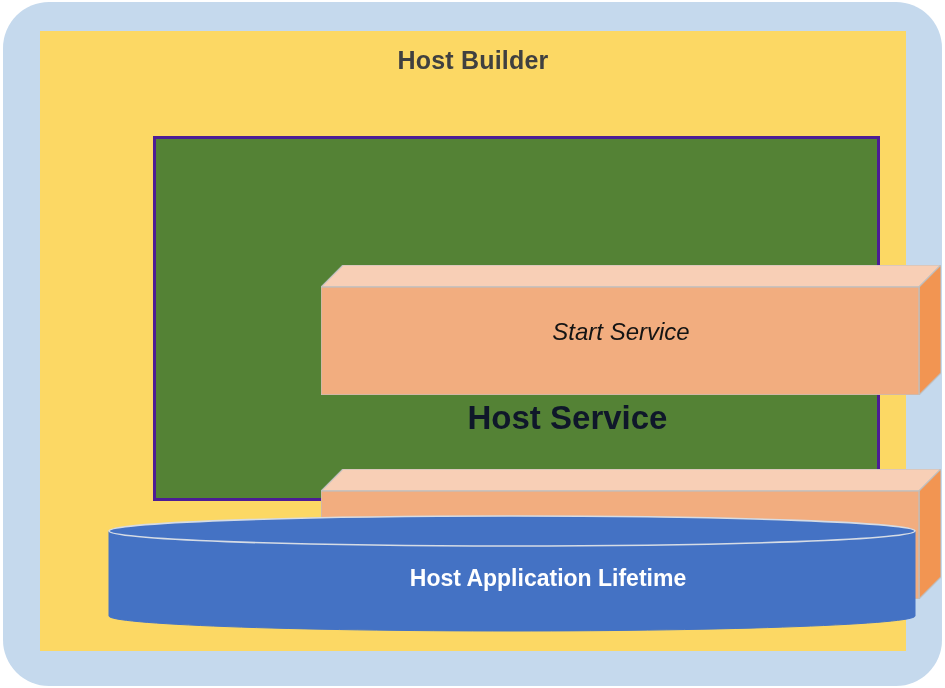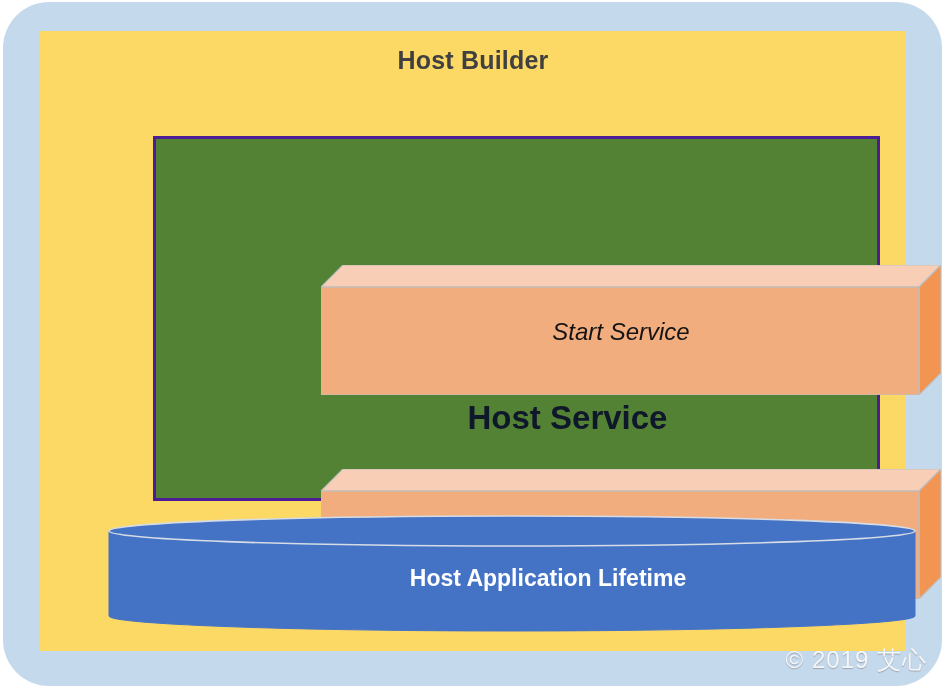--- a/index.html
+++ b/index.html
@@ -189,15 +189,14 @@
 
         <path d="M1,16 L1,101 A403,15 0 0 0 807,101 L807,16 Z" fill="#4472C4" stroke="#4472C4" stroke-width="1"></path>
 
         <ellipse cx="404" cy="16" rx="403" ry="15" fill="#4472C4" stroke="#D6DCE5" stroke-width="1.6"></ellipse>
       </svg>
       <div class="cylinder-label">Host Application Lifetime</div>
     </div>
 
   </div>
 
-  <div class="watermark">© 2019 艾心</div>
 
 </div>
 
 </body></html>

